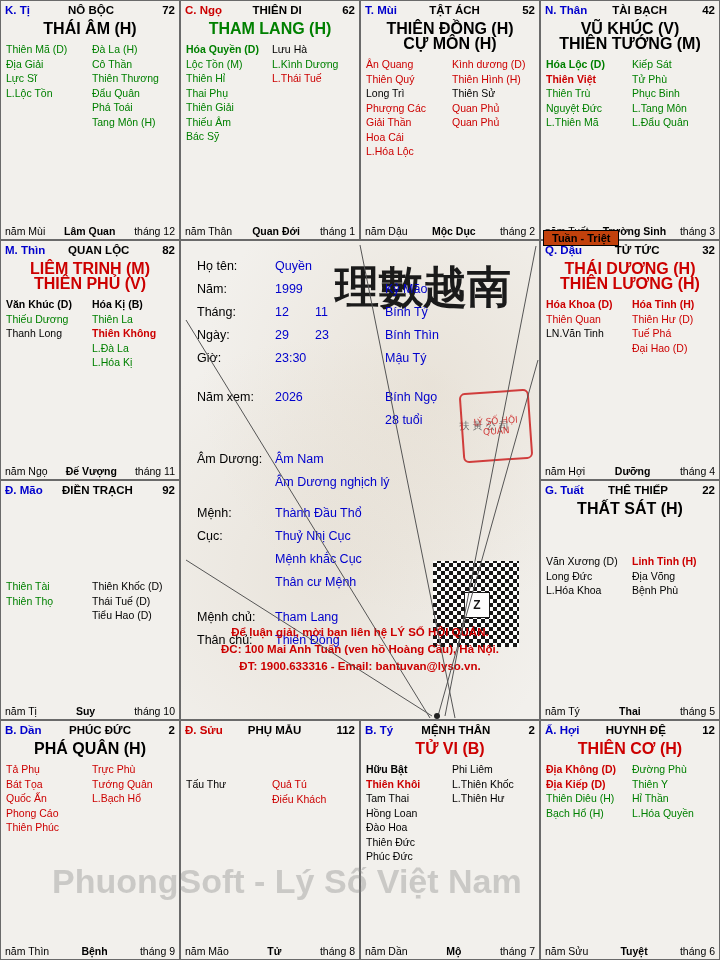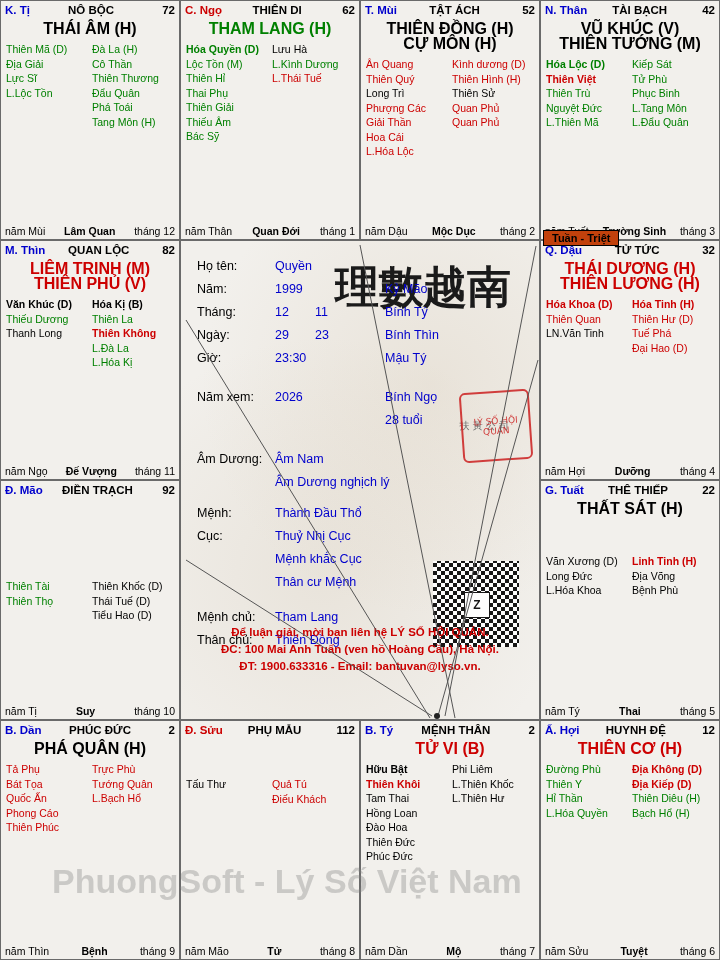--- a/index.html
+++ b/index.html
@@ -514,30 +514,30 @@
     <div class="hdr">
       <span class="chi">Ấ. Hợi</span>
       <span class="cung">HUYNH ĐỆ</span>
       <span class="num">12</span>
     </div>
     <div class="stars-main">
       <div class="red">THIÊN CƠ (H)</div>
     </div>
     <div class="cols">
       <div class="col">
+        <div class="red" style="font-weight:bold">Địa Không (D)</div>
+        <div class="red" style="font-weight:bold">Địa Kiếp (D)</div>
+        <div class="green">Thiên Diêu (H)</div>
+        <div class="green">Bạch Hổ (H)</div>
+      </div>
+      <div class="col">
         <div class="green">Đường Phù</div>
         <div class="green">Thiên Y</div>
         <div class="green">Hỉ Thần</div>
         <div class="green">L.Hóa Quyền</div>
-      </div>
-      <div class="col">
-        <div class="red" style="font-weight:bold">Địa Không (D)</div>
-        <div class="red" style="font-weight:bold">Địa Kiếp (D)</div>
-        <div class="green">Thiên Diêu (H)</div>
-        <div class="green">Bạch Hổ (H)</div>
       </div>
     </div>
     <div class="footer">
       <span class="fy">năm Sửu</span>
       <span class="fmid">Tuyệt</span>
       <span class="fm">tháng 6</span>
     </div>
   </div>
 
 </div>

